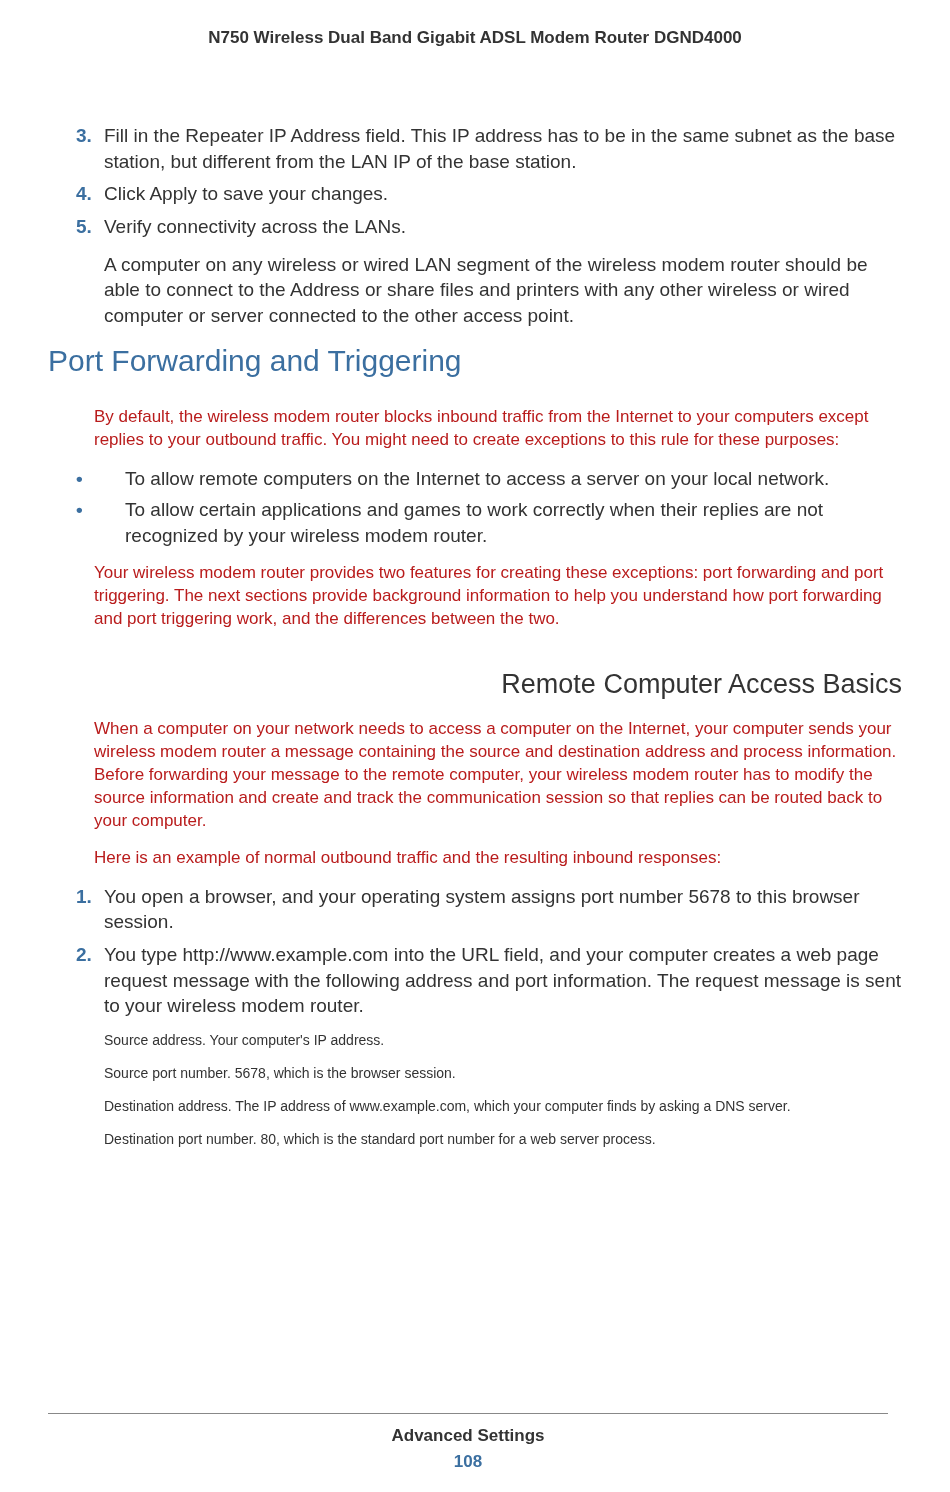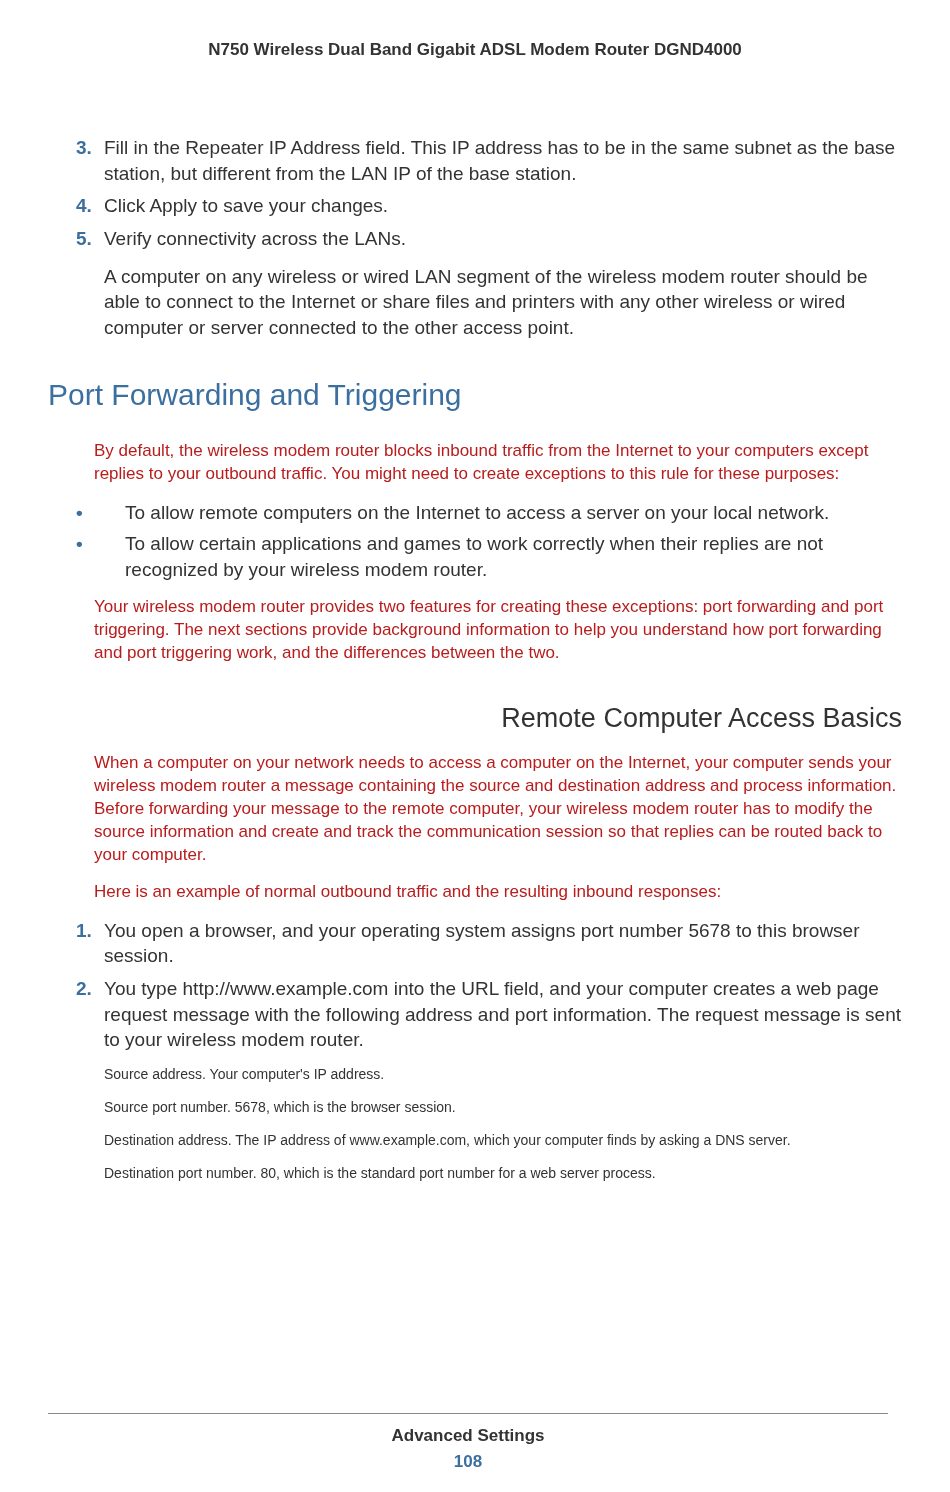--- a/index.html
+++ b/index.html
@@ -9,21 +9,21 @@
     }
     body {
       font-family: Arial, Helvetica, sans-serif;
       background: #ffffff;
       width: 950px;
       height: 1492px;
       position: relative;
       color: #333333;
     }
     .page-container {
-      padding: 40px 48px 0 48px;
+      padding: 28px 48px 0 48px;
     }
     .doc-header {
       text-align: center;
       font-weight: bold;
       font-size: 17px;
       color: #333333;
       margin-bottom: 75px;
     }
     .step-list {
       list-style: none;
@@ -49,21 +49,21 @@
       margin-top: 12px;
       margin-left: 56px;
       font-size: 19px;
       line-height: 1.35;
       color: #333333;
     }
     .section-heading-h1 {
       color: #3b6fa0;
       font-size: 30px;
       font-weight: normal;
-      margin-top: 38px;
+      margin-top: 16px;
       margin-bottom: 28px;
     }
     .section-heading-h2 {
       color: #333333;
       font-size: 27px;
       font-weight: normal;
       margin-top: 38px;
       margin-bottom: 18px;
       margin-left: 28px;
       text-align: right;
@@ -149,21 +149,21 @@
       <li class="step-item">
         <span class="step-number">4.</span>
         <span class="step-text"><span>Click </span><span class="bold">Apply</span><span> to save your changes.</span></span>
       </li>
       <li class="step-item">
         <span class="step-number">5.</span>
         <span class="step-text"><span>Verify connectivity across the LANs.</span></span>
       </li>
     </ol>
 
-  <div class="step-subtext">A computer on any wireless or wired LAN segment of the wireless modem router should be able to connect to the Internet or share files and printers with any other wireless or wired computer or server connected to the other access point.</div>
+  <div class="step-subtext">A computer on any wireless or wired LAN segment of the wireless modem router should be able to connect to the Address or share files and printers with any other wireless or wired computer or server connected to the other access point.</div>
 
   <h1 class="section-heading-h1">Port Forwarding and Triggering</h1>
 
   <p class="body-para">By default, the wireless modem router blocks inbound traffic from the Internet to your computers except replies to your outbound traffic. You might need to create exceptions to this rule for these purposes:</p>
 
   <ul class="bullet-list" id="bullets">
       <li class="bullet-item">
         <span class="bullet-marker">•</span>
         <span class="bullet-text">To allow remote computers on the Internet to access a server on your local network.</span>
       </li>

